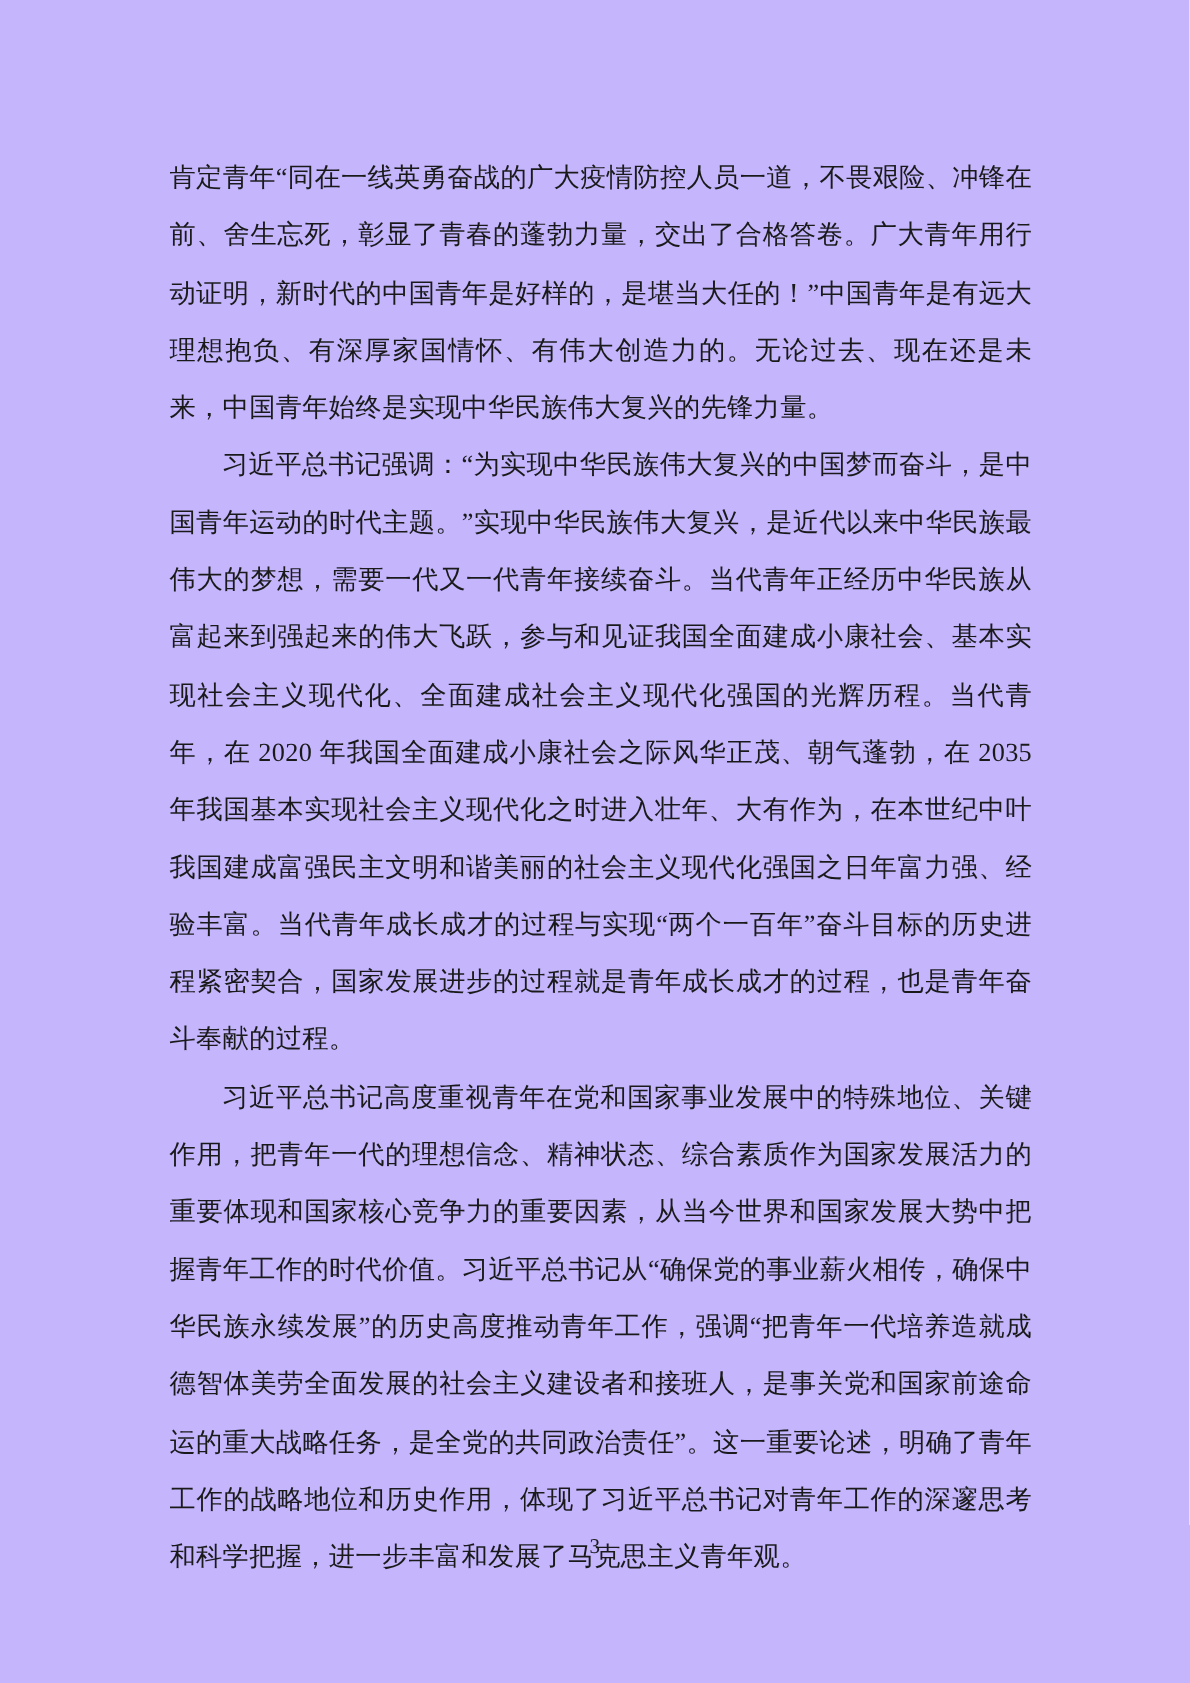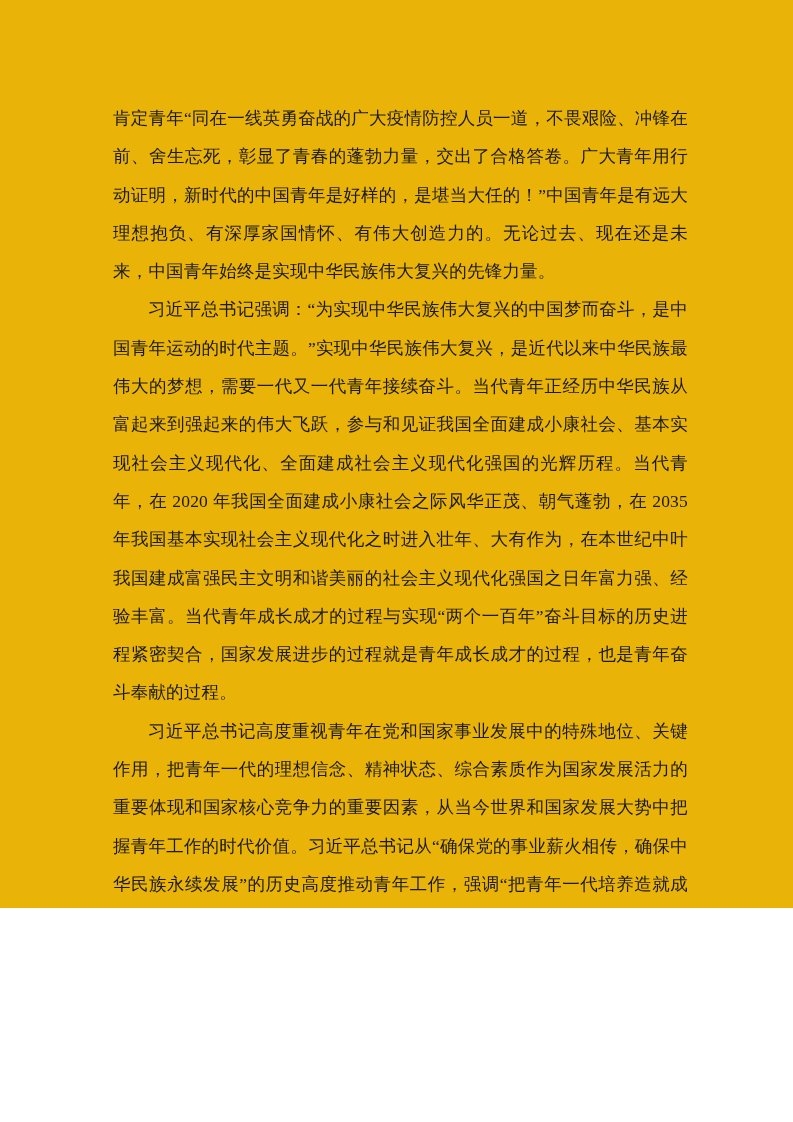--- a/index.html
+++ b/index.html
@@ -3,22 +3,22 @@
 <meta charset="utf-8">
 <style>
   html, body {
     margin: 0;
     padding: 0;
     background: #ffffff;
   }
   .page {
     position: relative;
     width: 793px;
-    height: 908px;
-    background: #eab308;
+    height: 1122px;
+    background: #c4b5fd;
     overflow: hidden;
     font-family: "Liberation Serif", "DejaVu Serif", serif;
     color: #1a1a1a;
   }
   .content {
     position: absolute;
     top: 99px;
     left: 113px;
     width: 575px;
     font-size: 17.5px;

